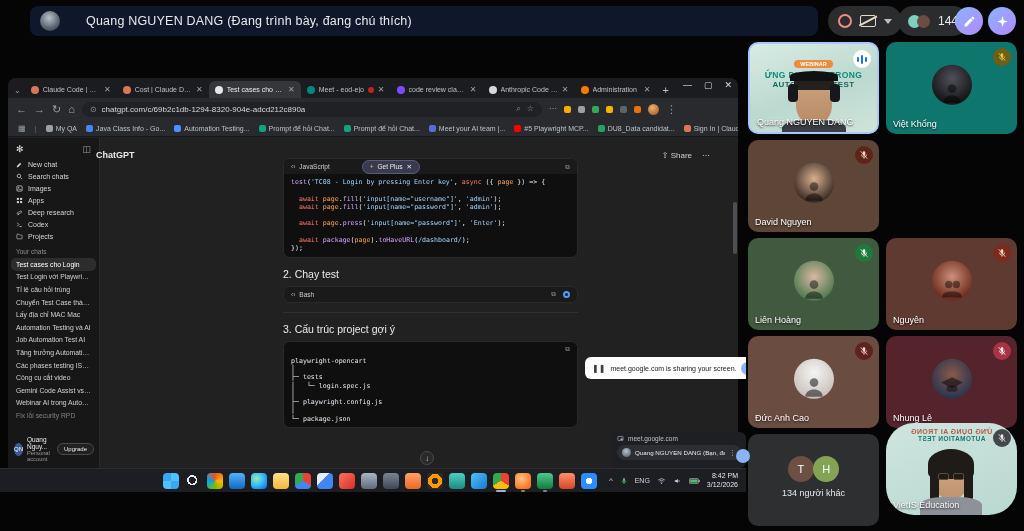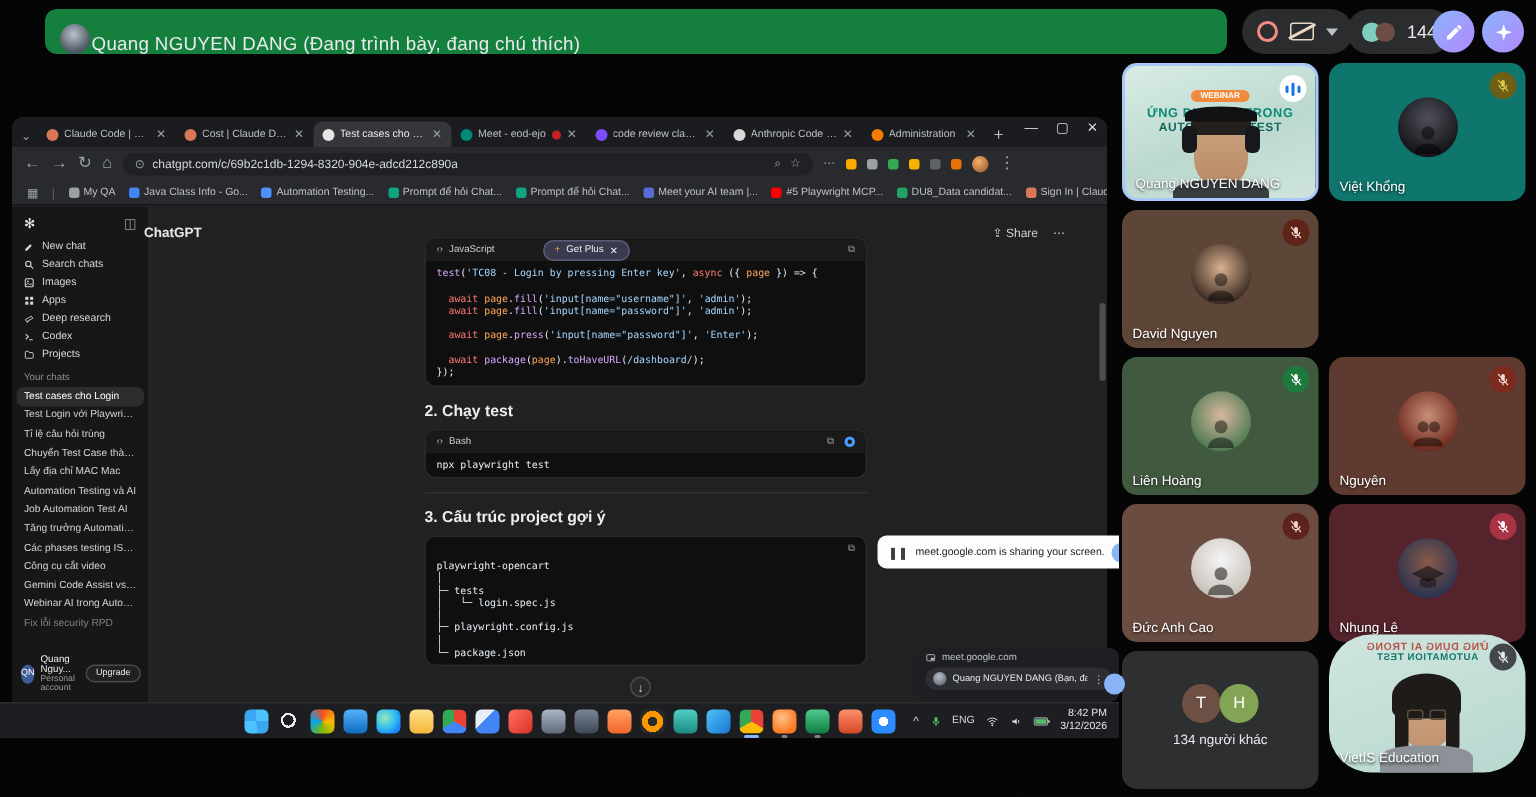--- a/index.html
+++ b/index.html
@@ -2,21 +2,21 @@
 <html><head>
 <meta charset="utf-8">
 <style>
   * { margin:0; padding:0; box-sizing:border-box; }
   html,body { background:#000; }
   body { font-family:"Liberation Sans", sans-serif; }
   #stage { position:relative; width:1024px; height:531px; background:#050505; overflow:hidden; }
   .abs { position:absolute; }
 
   
-  #top-banner { left:30px; top:6px; width:788px; height:30px; background:#15803d; border-radius:8px; display:flex; align-items:flex-end; gap:1px; padding:0 10px; }
+  #top-banner { left:30px; top:6px; width:788px; height:30px; background:#0f172a; border-radius:8px; display:flex; align-items:center; gap:26px; padding:0 10px; }
   .tb-avatar { width:20px; height:20px; border-radius:50%; background:radial-gradient(circle at 45% 35%, #b9c2cc, #5a646e 60%, #2c3238); flex:0 0 auto; }
   #top-banner .txt { color:#e8eaed; font-size:12.5px; letter-spacing:.2px; white-space:nowrap; }
   .top-pill { background:#2b2c2e; border-radius:16px; display:flex; align-items:center; gap:8px; padding:0 10px; height:30px; }
   #rec-pill { left:828px; top:6px; }
   .rec-dot { width:14px; height:14px; border-radius:50%; border:2.5px solid #f28b82; position:relative; }
   .present-off { width:16px; height:12px; border:1.5px solid #e8d9c3; border-radius:2px; position:relative; }
   .present-off::after { content:""; position:absolute; left:-3px; top:4px; width:20px; height:1.5px; background:#e8d9c3; transform:rotate(-28deg); }
   .caret-down { width:0; height:0; border-left:4px solid transparent; border-right:4px solid transparent; border-top:5px solid #bdc1c6; }
   #people-pill { left:898px; top:6px; }
   .mini-av { width:13px; height:13px; border-radius:50%; }
@@ -70,21 +70,21 @@
   #gpt-header .right { margin-left:auto; display:flex; align-items:center; gap:10px; color:#d0d0d0; font-size:8px; }
 
   #gpt-main { position:absolute; left:275px; top:0px; width:295px; height:332px; }
   .codeblock { background:#0f0f0f; border:1px solid #2a2a2a; border-radius:7px; overflow:hidden; }
   .cb-head { height:15px; background:#1a1a1a; display:flex; align-items:center; gap:4px; padding:0 7px; color:#b4b4b4; font-size:6.5px; }
   .cb-lang { font-size:6.5px; color:#cfcfcf; }
   .cb-copy { margin-left:auto; color:#9a9a9a; }
   .cb-body { padding:4px 7px; font-family:"DejaVu Sans Mono", monospace; font-size:6.6px; line-height:8.3px; }
   .cl { white-space:pre; min-height:8.3px; }
   .c-pl { color:#e6edf3; } .c-kw { color:#ff7b72; } .c-fn { color:#d2a8ff; } .c-str { color:#a5d6ff; } .c-prop { color:#ffa657; }
-  .gpt-h3 { color:#ececec; font-size:10.5px; font-weight:bold; margin:10px 0 6px; }
+  .gpt-h3 { color:#ececec; font-size:10.5px; font-weight:normal; margin:10px 0 6px; }
   #getplus-pill { margin-left:28px; background:#3a3a4e; border:1px solid #5b5b78; border-radius:9px; color:#ececec; font-size:6.5px; padding:2px 7px; display:flex; gap:4px; align-items:center; }
   #getplus-pill .plus { color:#f0b24a; }
   .hr-soft { border-top:1px solid #313131; margin:9px 0; }
   #scroll-down-btn { position:absolute; left:142px; top:313px; width:14px; height:14px; border:1px solid #4a4a4a; border-radius:50%; background:#2a2a2a; color:#d0d0d0; font-size:8px; display:flex; align-items:center; justify-content:center; }
   #page-scrollbar { position:absolute; right:1px; top:62px; width:4px; height:328px; }
   #page-scrollbar .thumb { position:absolute; top:2px; width:4px; height:52px; background:#4d4f52; border-radius:2px; }
 
   
   #share-banner { left:585px; top:357px; width:161px; height:22px; background:#fdfdfd; border-radius:6px 0 0 6px; display:flex; align-items:center; gap:5px; padding:0 7px; overflow:hidden; z-index:5; }
   #share-banner .pause { color:#3c4043; font-size:8px; }
@@ -388,23 +388,20 @@
 
         <div class="gpt-h3">2. Chạy test</div>
 
         <div class="codeblock">
           <div class="cb-head">
             <span>‹›</span>
             <span class="cb-lang">Bash</span>
             <span class="cb-copy">⧉</span>
             <span style="width:7px;height:7px;border-radius:50%;border:2px solid #4a9eff;margin-left:3px;"></span>
           </div>
-          <div class="cb-body">
-              <div class="cl"><span class="c-pl">npx playwright test</span></div>
-            </div>
         </div>
 
         <div class="hr-soft"></div>
 
         <div class="gpt-h3">3. Cấu trúc project gợi ý</div>
 
         <div class="codeblock">
           <div class="cb-head" style="background:#0f0f0f;">
             <span class="cb-copy">⧉</span>
           </div>

